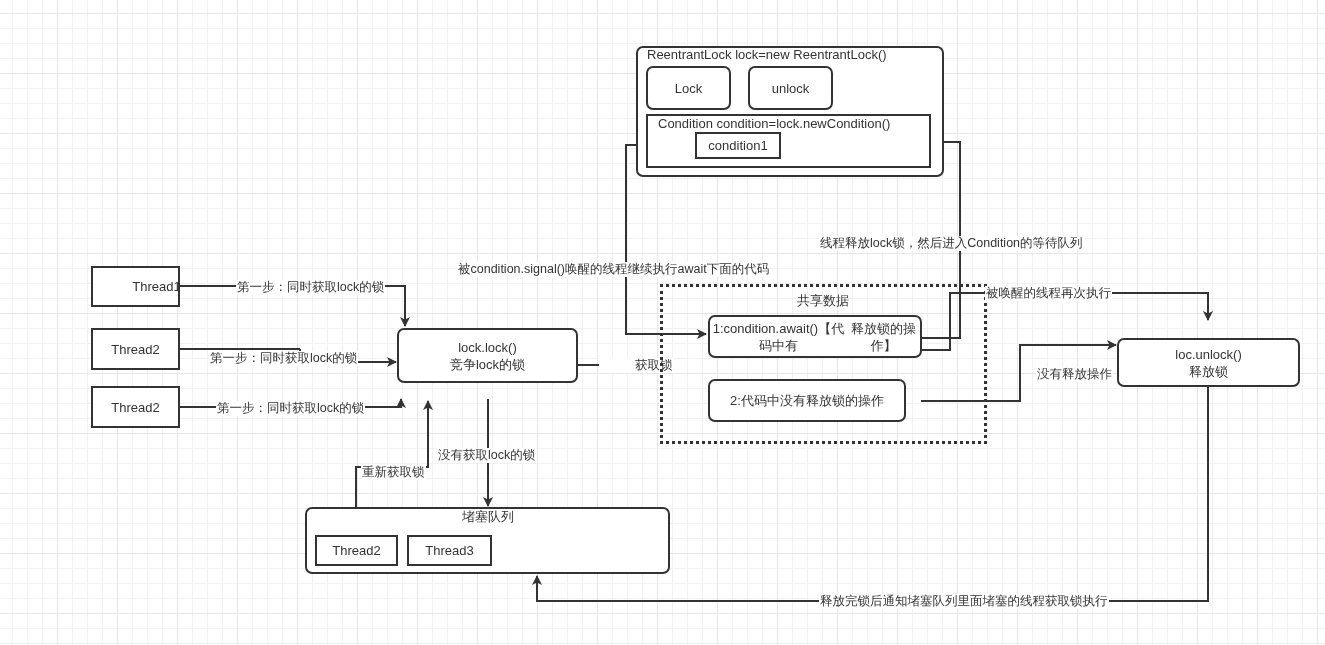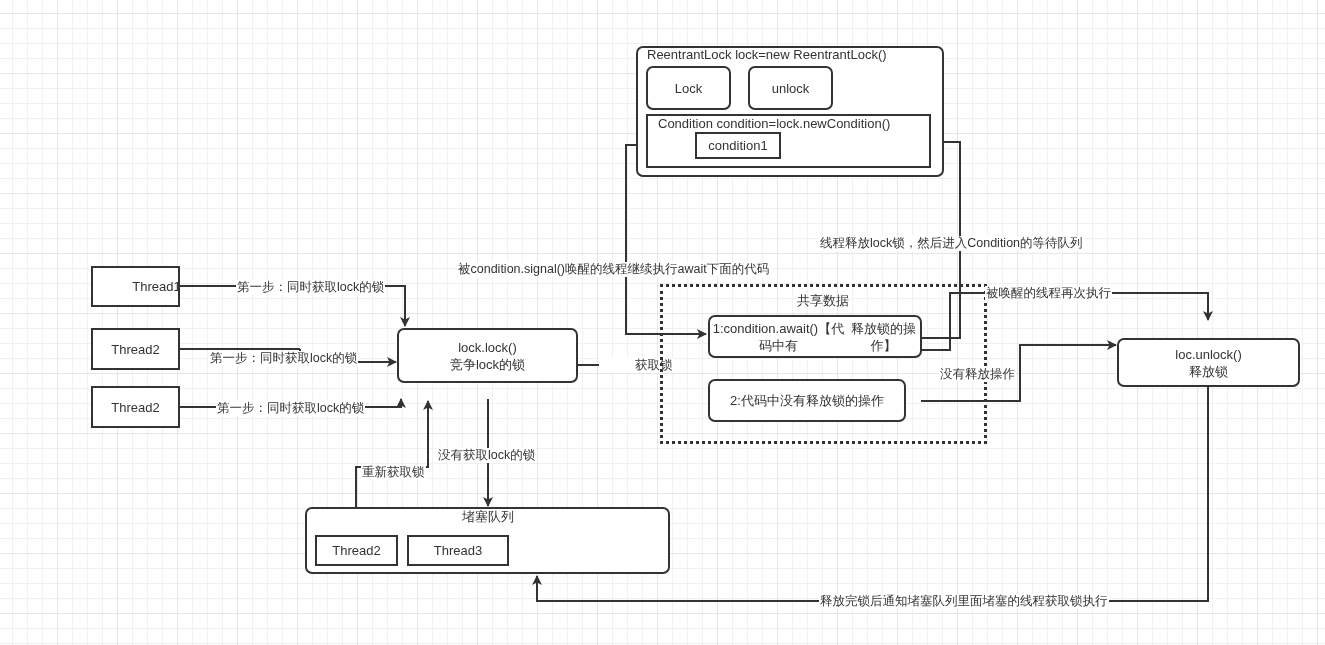--- a/index.html
+++ b/index.html
@@ -103,25 +103,25 @@
 <div class="container-title" style="left:797px;top:292px;">共享数据</div>
 <div class="box rounded" style="left:708px;top:315px;width:214px;height:43px;flex-direction:row;">
   <span>1:condition.await()【代码中有</span>
   <span>释放锁的操作】</span>
 </div>
 <div class="box rounded" style="left:708px;top:379px;width:198px;height:43px;">2:代码中没有释放锁的操作</div>
 
 <div class="label" style="left:457px;top:262px;">被condition.signal()唤醒的线程继续执行await下面的代码</div>
 <div class="label" style="left:819px;top:236px;text-align:center;">线程释放lock锁，然后进入Condition的等待队列</div>
 <div class="label" style="left:985px;top:286px;">被唤醒的线程再次执行</div>
-<div class="label" style="left:939px;top:367px;text-align:center;">没有释放操作</div>
+<div class="label" style="left:1036px;top:367px;text-align:center;">没有释放操作</div>
 
 <div class="box rounded" style="left:1117px;top:322px;width:183px;height:49px;flex-direction:column;margin-top:16px;">
   <span>loc.unlock()</span>
   <span>释放锁</span>
 </div>
 
 <div class="box rounded" style="left:305px;top:507px;width:365px;height:67px;"></div>
 <div class="container-title" style="left:462px;top:508px;">堵塞队列</div>
 <div class="box" style="left:315px;top:535px;width:83px;height:31px;">Thread2</div>
-<div class="box" style="left:407px;top:535px;width:102px;height:31px;">Thread3</div>
+<div class="box" style="left:407px;top:535px;width:85px;height:31px;">Thread3</div>
 
 <div class="label" style="left:819px;top:594px;">释放完锁后通知堵塞队列里面堵塞的线程获取锁执行</div>
 
 </body></html>

